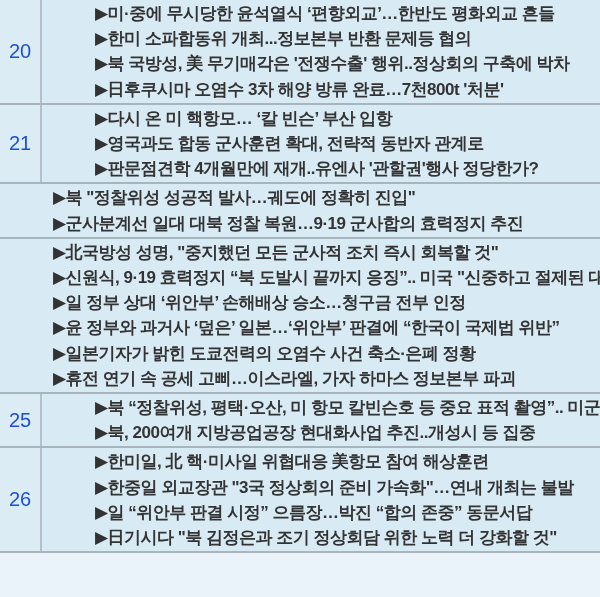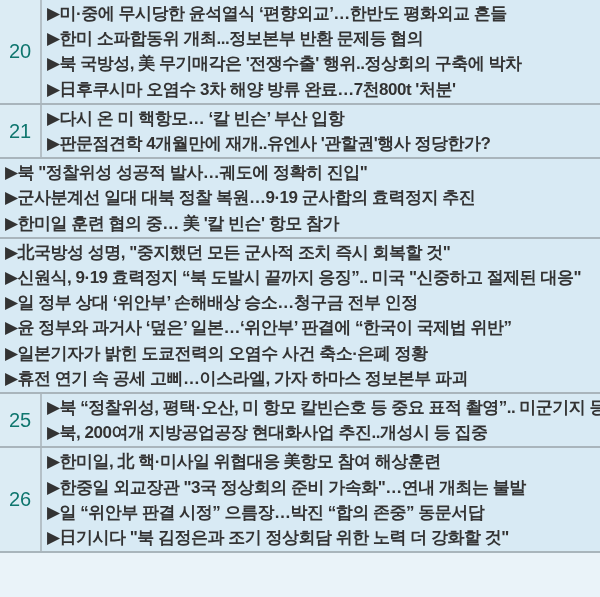--- a/index.html
+++ b/index.html
@@ -19,27 +19,28 @@
     background: #d8eaf4;
     border-bottom: 2px solid #a9b5bc;
   }
   .day-cell {
     width: 42px;
     flex: 0 0 42px;
     display: flex;
     align-items: center;
     justify-content: center;
     font-size: 20px;
-    color: #0f766e;
+    color: #1d4ed8;
     border-right: 2px solid #b4c0c7;
     background: #dcecf4;
   }
   .headlines {
     flex: 1 1 auto;
     padding: 1px 4px 1px 5px;
+    margin-left: 48px;
   }
   .headline {
     font-size: 17px;
     line-height: 25.2px;
     font-weight: 600;
     color: #333333;
     letter-spacing: -0.5px;
     white-space: nowrap;
   }
 </style>
@@ -53,28 +54,28 @@
         <div class="headline">▶미·중에 무시당한 윤석열식 ‘편향외교’…한반도 평화외교 흔들</div>
         <div class="headline">▶한미 소파합동위 개최...정보본부 반환 문제등 협의</div>
         <div class="headline">▶북 국방성, 美 무기매각은 '전쟁수출' 행위..정상회의 구축에 박차</div>
         <div class="headline">▶日후쿠시마 오염수 3차 해양 방류 완료…7천800t '처분'</div>
       </div>
     </div>
     <div class="day-row">
       <div class="day-cell">21</div>
       <div class="headlines">
         <div class="headline">▶다시 온 미 핵항모… ‘칼 빈슨’ 부산 입항</div>
+        <div class="headline">▶영국과도 합동 군사훈련 확대, 전략적 동반자 관계로</div>
         <div class="headline">▶판문점견학 4개월만에 재개..유엔사 '관할권'행사 정당한가?</div>
       </div>
     </div>
     <div class="day-row">
       <div class="headlines">
         <div class="headline">▶북 "정찰위성 성공적 발사…궤도에 정확히 진입"</div>
         <div class="headline">▶군사분계선 일대 대북 정찰 복원…9·19 군사합의 효력정지 추진</div>
-        <div class="headline">▶한미일 훈련 협의 중… 美 '칼 빈슨' 항모 참가</div>
       </div>
     </div>
     <div class="day-row">
       <div class="headlines">
         <div class="headline">▶北국방성 성명, "중지했던 모든 군사적 조치 즉시 회복할 것"</div>
         <div class="headline">▶신원식, 9·19 효력정지 “북 도발시 끝까지 응징”.. 미국 "신중하고 절제된 대응"</div>
         <div class="headline">▶일 정부 상대 ‘위안부’ 손해배상 승소…청구금 전부 인정</div>
         <div class="headline">▶윤 정부와 과거사 ‘덮은’ 일본…‘위안부’ 판결에 “한국이 국제법 위반”</div>
         <div class="headline">▶일본기자가 밝힌 도쿄전력의 오염수 사건 축소·은폐 정황</div>
         <div class="headline">▶휴전 연기 속 공세 고삐…이스라엘, 가자 하마스 정보본부 파괴</div>

